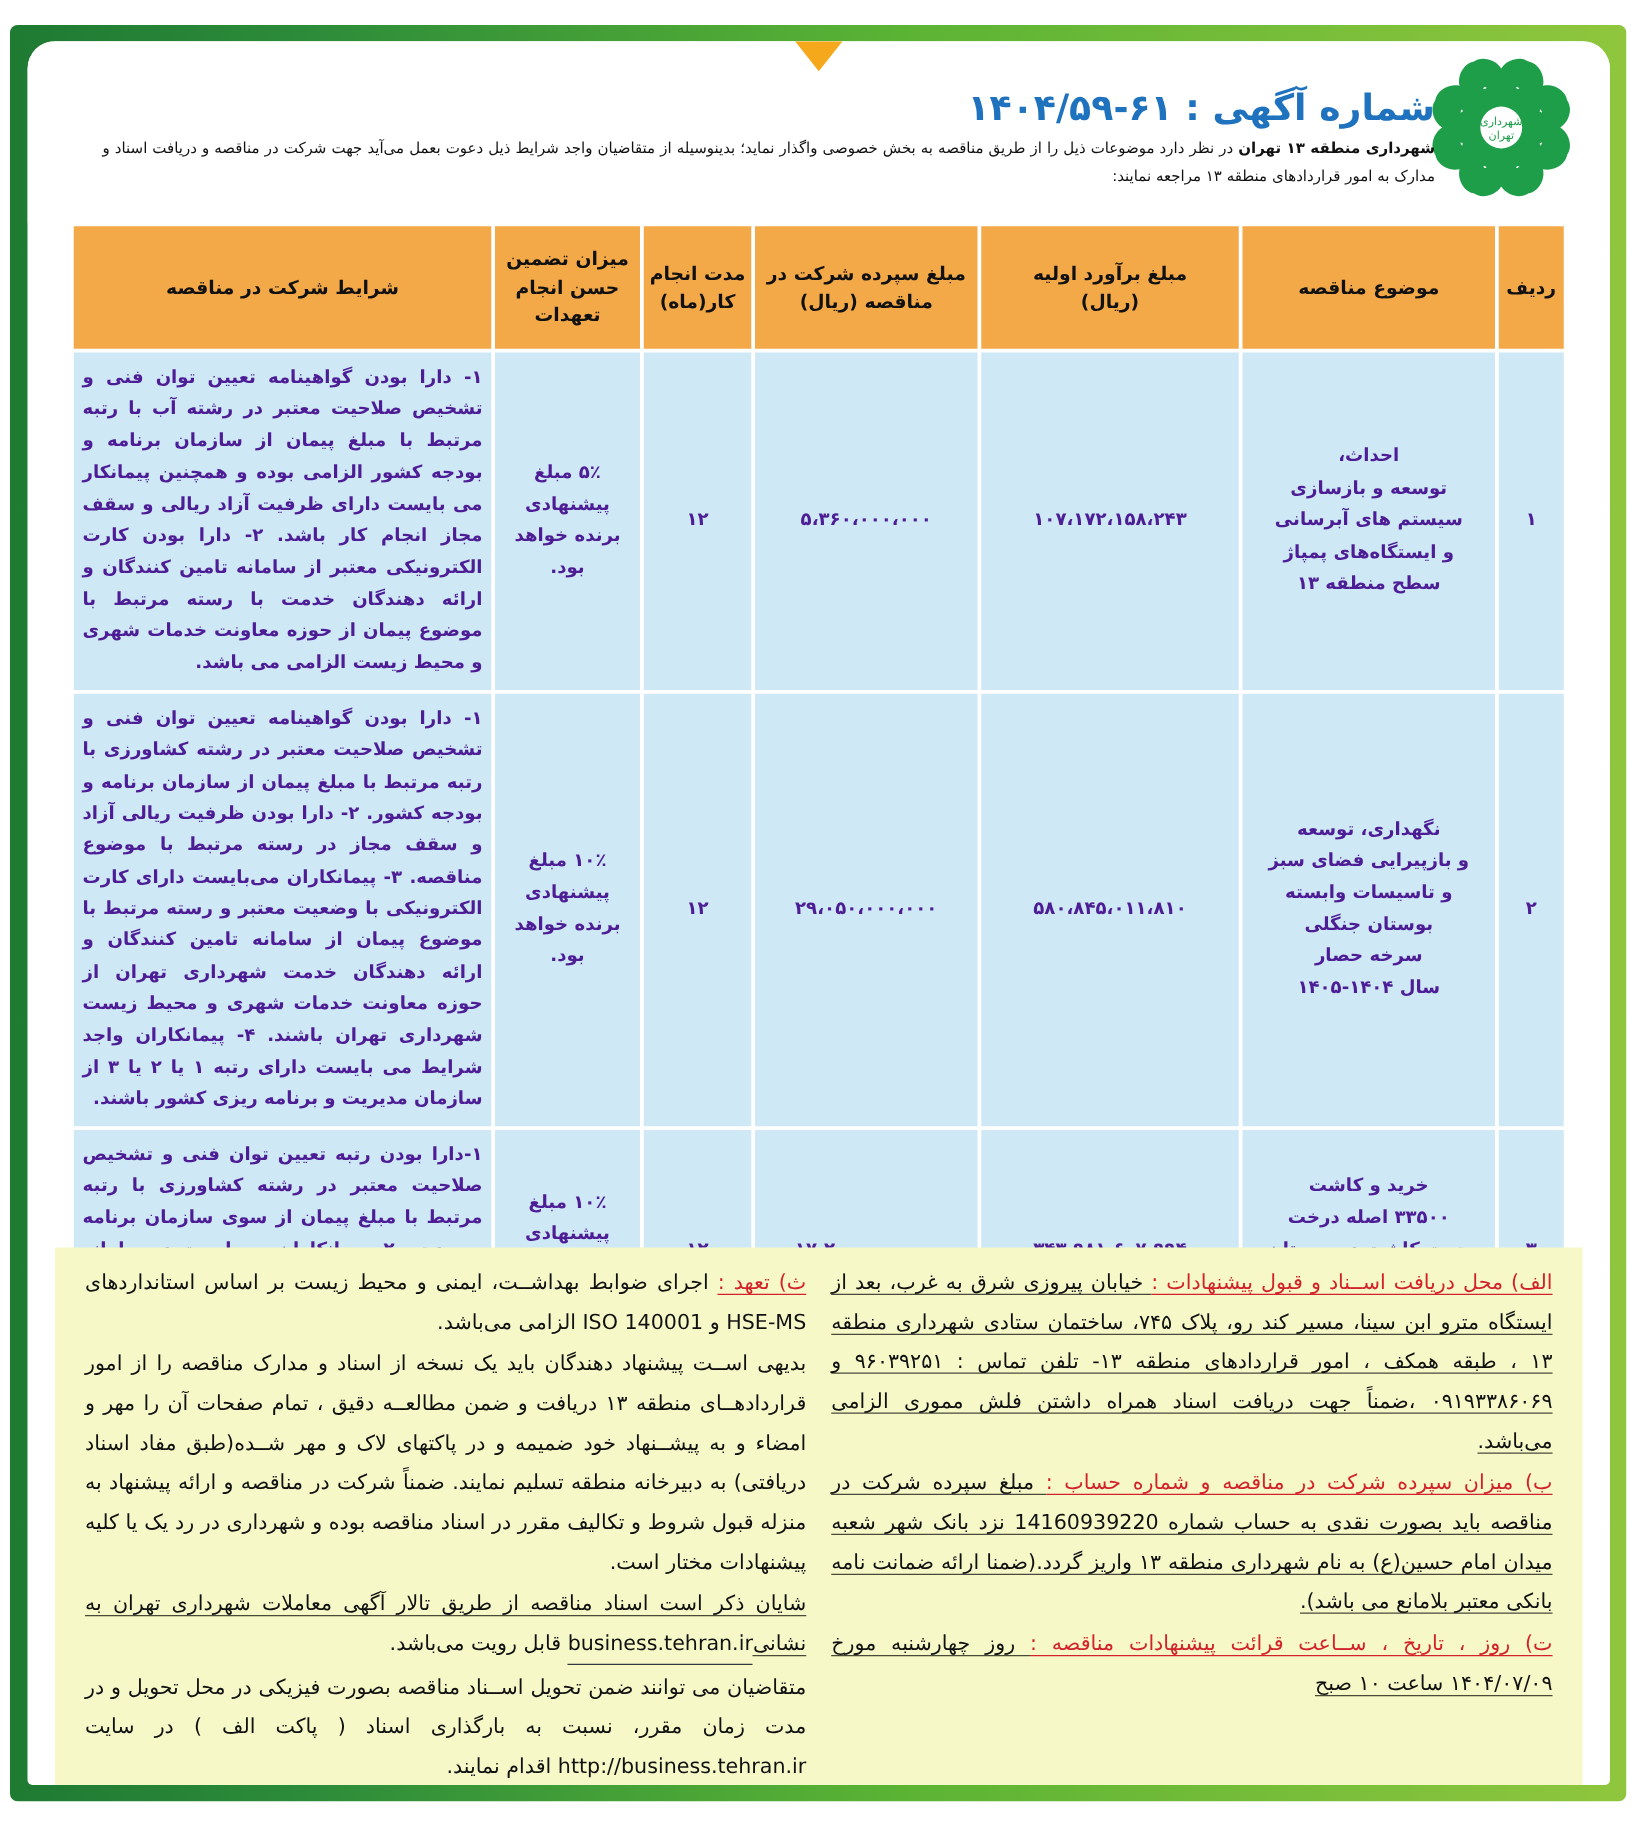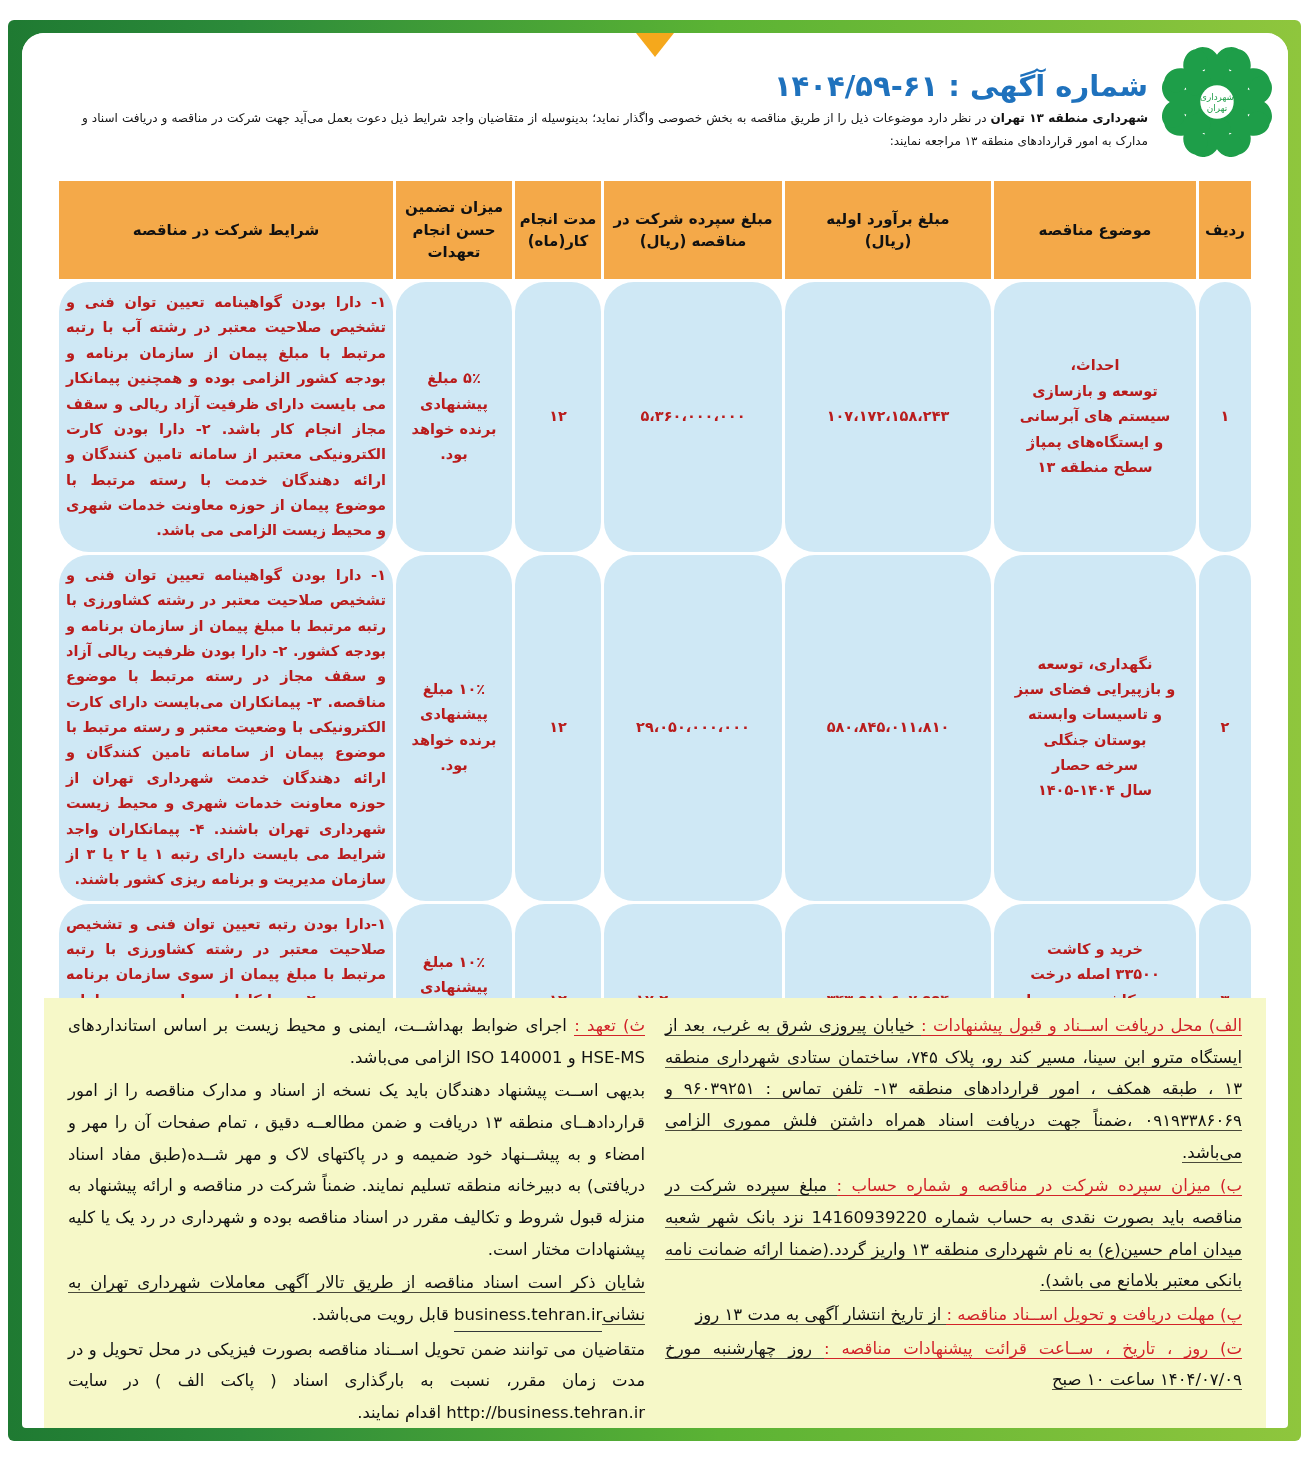--- a/index.html
+++ b/index.html
@@ -88,21 +88,21 @@
   .title-sub {
     color: #1f72bd;
     font-size: 29px;
     font-weight: bold;
     white-space: nowrap;
     margin-top: 20px;
   }
   .logo {
     position: absolute;
     top: 10px;
-    right: 12px;
+    right: 28px;
     width: 118px;
     height: 118px;
   }
   .intro {
     position: absolute;
     top: 74px;
     right: 140px;
     left: 60px;
     text-align: justify;
     color: #111;
@@ -132,26 +132,25 @@
     color: #111;
     font-size: 15px;
     font-weight: bold;
     padding: 10px 4px;
     vertical-align: middle;
     line-height: 1.5;
     height: 78px;
   }
   table.tender td {
     background: #cfe8f5;
-    color: #b91c1c;
+    color: #4c1d95;
     vertical-align: middle;
     padding: 8px 7px;
     font-size: 14.5px;
     line-height: 1.75;
-    border-radius: 30px;
   }
   td.c-row   { text-align: center; font-size: 17px; font-weight: bold; }
   td.c-subj  { text-align: center; font-size: 16px; font-weight: bold; line-height: 1.7; }
   td.c-est   { text-align: center; font-size: 16.5px; font-weight: bold; }
   td.c-dep   { text-align: center; font-size: 16.5px; font-weight: bold; }
   td.c-dur   { text-align: center; font-size: 17px; font-weight: bold; }
   td.c-guar  { text-align: center; font-size: 15px; font-weight: bold; line-height: 1.85; }
   td.c-cond  { text-align: justify; font-size: 15px; font-weight: bold; line-height: 2.0; padding: 10px 12px; }
 
   col.w-row  { width: 52px; }
@@ -319,23 +318,20 @@
     <div class="notes">
 
       <div class="notes-col right">
         <div class="note-block">
           <span class="lbl-red">الف) محل دریافت اســناد و قبول پیشنهادات :</span><span class="ul"> خیابان پیروزی شرق به غرب، بعد از ایستگاه مترو ابن سینا، مسیر کند رو، پلاک ۷۴۵، ساختمان ستادی شهرداری منطقه ۱۳ ، طبقه همکف ، امور قراردادهای منطقه ۱۳- تلفن تماس : ۹۶۰۳۹۲۵۱ و ۰۹۱۹۳۳۸۶۰۶۹ ،ضمناً جهت دریافت اسناد همراه داشتن فلش مموری الزامی می‌باشد.</span>
         </div>
         <div class="note-block">
           <span class="lbl-red">ب) میزان سپرده شرکت در مناقصه و شماره حساب :</span><span class="ul"> مبلغ سپرده شرکت در مناقصه باید بصورت نقدی  به حساب شماره  14160939220  نزد بانک شهر شعبه میدان امام حسین(ع) به نام شهرداری منطقه ۱۳ واریز گردد.(ضمنا ارائه ضمانت نامه بانکی معتبر  بلامانع می باشد).</span>
         </div>
         <div class="note-block">
-          <span class="lbl-red">پ) مهلت دریافت و تحویل اســناد مناقصه :</span><span class="ul"> از تاریخ انتشار آگهی به مدت ۱۳ روز</span>
-        </div>
-        <div class="note-block">
           <span class="lbl-red">ت) روز ، تاریخ ، ســاعت قرائت پیشنهادات مناقصه :</span><span class="ul"> روز چهارشنبه مورخ ۱۴۰۴/۰۷/۰۹ ساعت  ۱۰ صبح</span>
         </div>
 
       </div>
 
       <div class="notes-col">
         <div class="note-block">
           <span class="lbl-red">ث) تعهد :</span><span> اجرای ضوابط بهداشــت، ایمنی و محیط زیست بر اساس استانداردهای </span><span class="latin">HSE-MS</span><span> و </span><span class="latin">ISO 140001</span><span> الزامی می‌باشد.</span>
         </div>
         <div class="note-block">بدیهی اســت پیشنهاد دهندگان باید یک نسخه از اسناد و مدارک مناقصه را از امور قراردادهــای منطقه ۱۳ دریافت و ضمن مطالعــه دقیق ، تمام صفحات آن را مهر و امضاء و به پیشــنهاد خود ضمیمه و در پاکتهای لاک و مهر شــده(طبق مفاد اسناد دریافتی) به دبیرخانه منطقه تسلیم نمایند. ضمناً شرکت در مناقصه و ارائه پیشنهاد به منزله قبول شروط و تکالیف مقرر در اسناد مناقصه بوده و شهرداری در رد یک یا کلیه پیشنهادات مختار است.</div>

